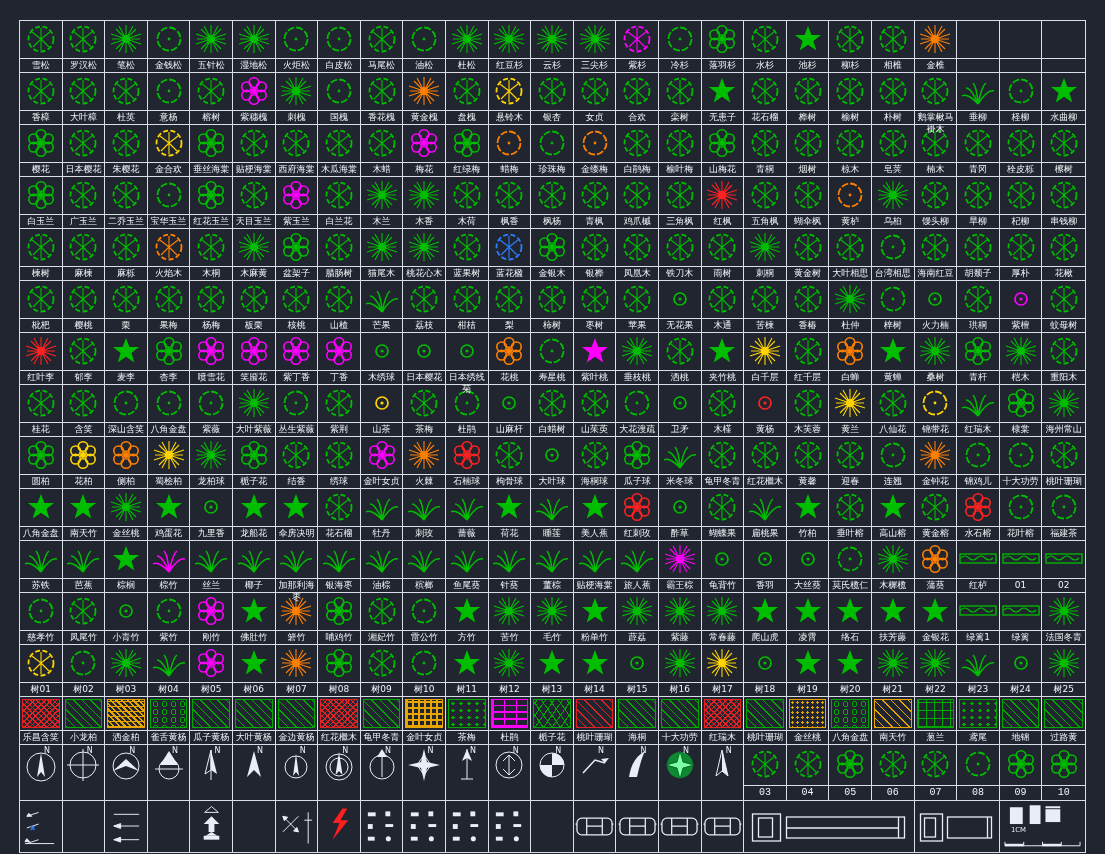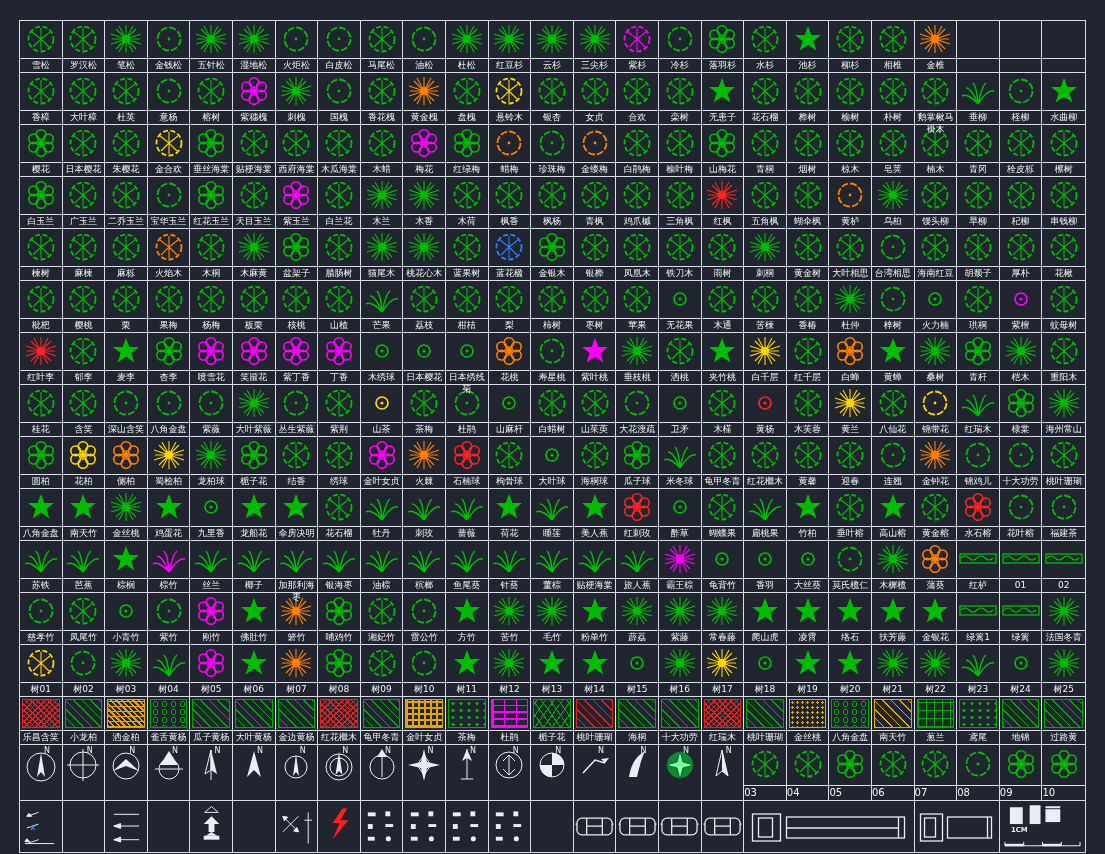--- a/index.html
+++ b/index.html
@@ -22,21 +22,21 @@
   .p-check{background:repeating-linear-gradient(0deg,var(--hc) 0 2px,transparent 2px 6px),repeating-linear-gradient(90deg,var(--hc) 0 2px,transparent 2px 6px);}
   .p-brick{background:repeating-linear-gradient(0deg,var(--hc) 0 1.5px,transparent 1.5px 7px),repeating-linear-gradient(90deg,var(--hc) 0 1.5px,transparent 1.5px 12px);}
   .p-v{background:repeating-linear-gradient(55deg,var(--hc) 0 1px,transparent 1px 7px),repeating-linear-gradient(-55deg,var(--hc) 0 1px,transparent 1px 7px);}
   .p-plus{background:repeating-linear-gradient(0deg,var(--hc) 0 1px,transparent 1px 8px),repeating-linear-gradient(90deg,var(--hc) 0 1px,transparent 1px 8px);}
   .p-speck{background:radial-gradient(var(--hc) 1.2px,transparent 1.4px);background-size:5px 5px;}
   .p-leaf{background:radial-gradient(var(--hc) 1.5px,transparent 1.7px);background-size:8px 7px;}
   
   .acell{height:56px;position:relative;}
   .acell .sym{height:40px;}
   .north{position:absolute;top:1px;left:58%;font-size:8px;color:#eef1f6;z-index:2;}
-  .alabel{height:14px;border-top:1px solid var(--gc);font-size:10px;line-height:13px;color:#f2f4f8;}
+  .alabel{height:14px;border-top:1px solid var(--gc);font-size:10px;line-height:13px;color:#f2f4f8;text-align:center;font-family:Liberation Mono, monospace;}
   
   .mcell{height:51px;display:flex;align-items:center;justify-content:center;border-bottom:none;}
 </style>
 </head>
 <body>
 
 <div id="canvas">
   <div id="grid">
       <div class="prow">
         <div class="pcell">
@@ -3718,21 +3718,21 @@
         <div class="pcell mcell" style="grid-column: span 2;">
           <svg width="81" height="46" viewBox="0 0 78 46" preserveAspectRatio="xMidYMid meet">
             <g fill="none" stroke="#e9edf5" stroke-width="1.3">
               <rect x="3" y="10" width="22" height="27"></rect>
               <rect x="7" y="14" width="11" height="19"></rect>
               <rect x="30" y="13" width="44" height="21"></rect>
               <path d="M70 13v21"></path>
             </g>
           </svg>
         </div>
-        <div class="pcell mcell" style="grid-column: span 2; font-weight: bold;">
+        <div class="pcell mcell" style="grid-column: span 2;">
           <svg width="81" height="46" viewBox="0 0 82 46" preserveAspectRatio="xMidYMid meet">
             <g fill="#e9edf5">
               <rect x="8" y="3" width="13" height="17"></rect>
               <rect x="28" y="1" width="11" height="19"></rect>
               <rect x="44" y="5" width="15" height="13"></rect>
               <rect x="44" y="2" width="15" height="2"></rect>
             </g>
             <text x="9" y="28" font-size="7" fill="#e9edf5" font-family="DejaVu Sans,sans-serif">1CM</text>
             <g stroke="#e9edf5">
               <path d="M3 42h76" stroke-width="1"></path>

